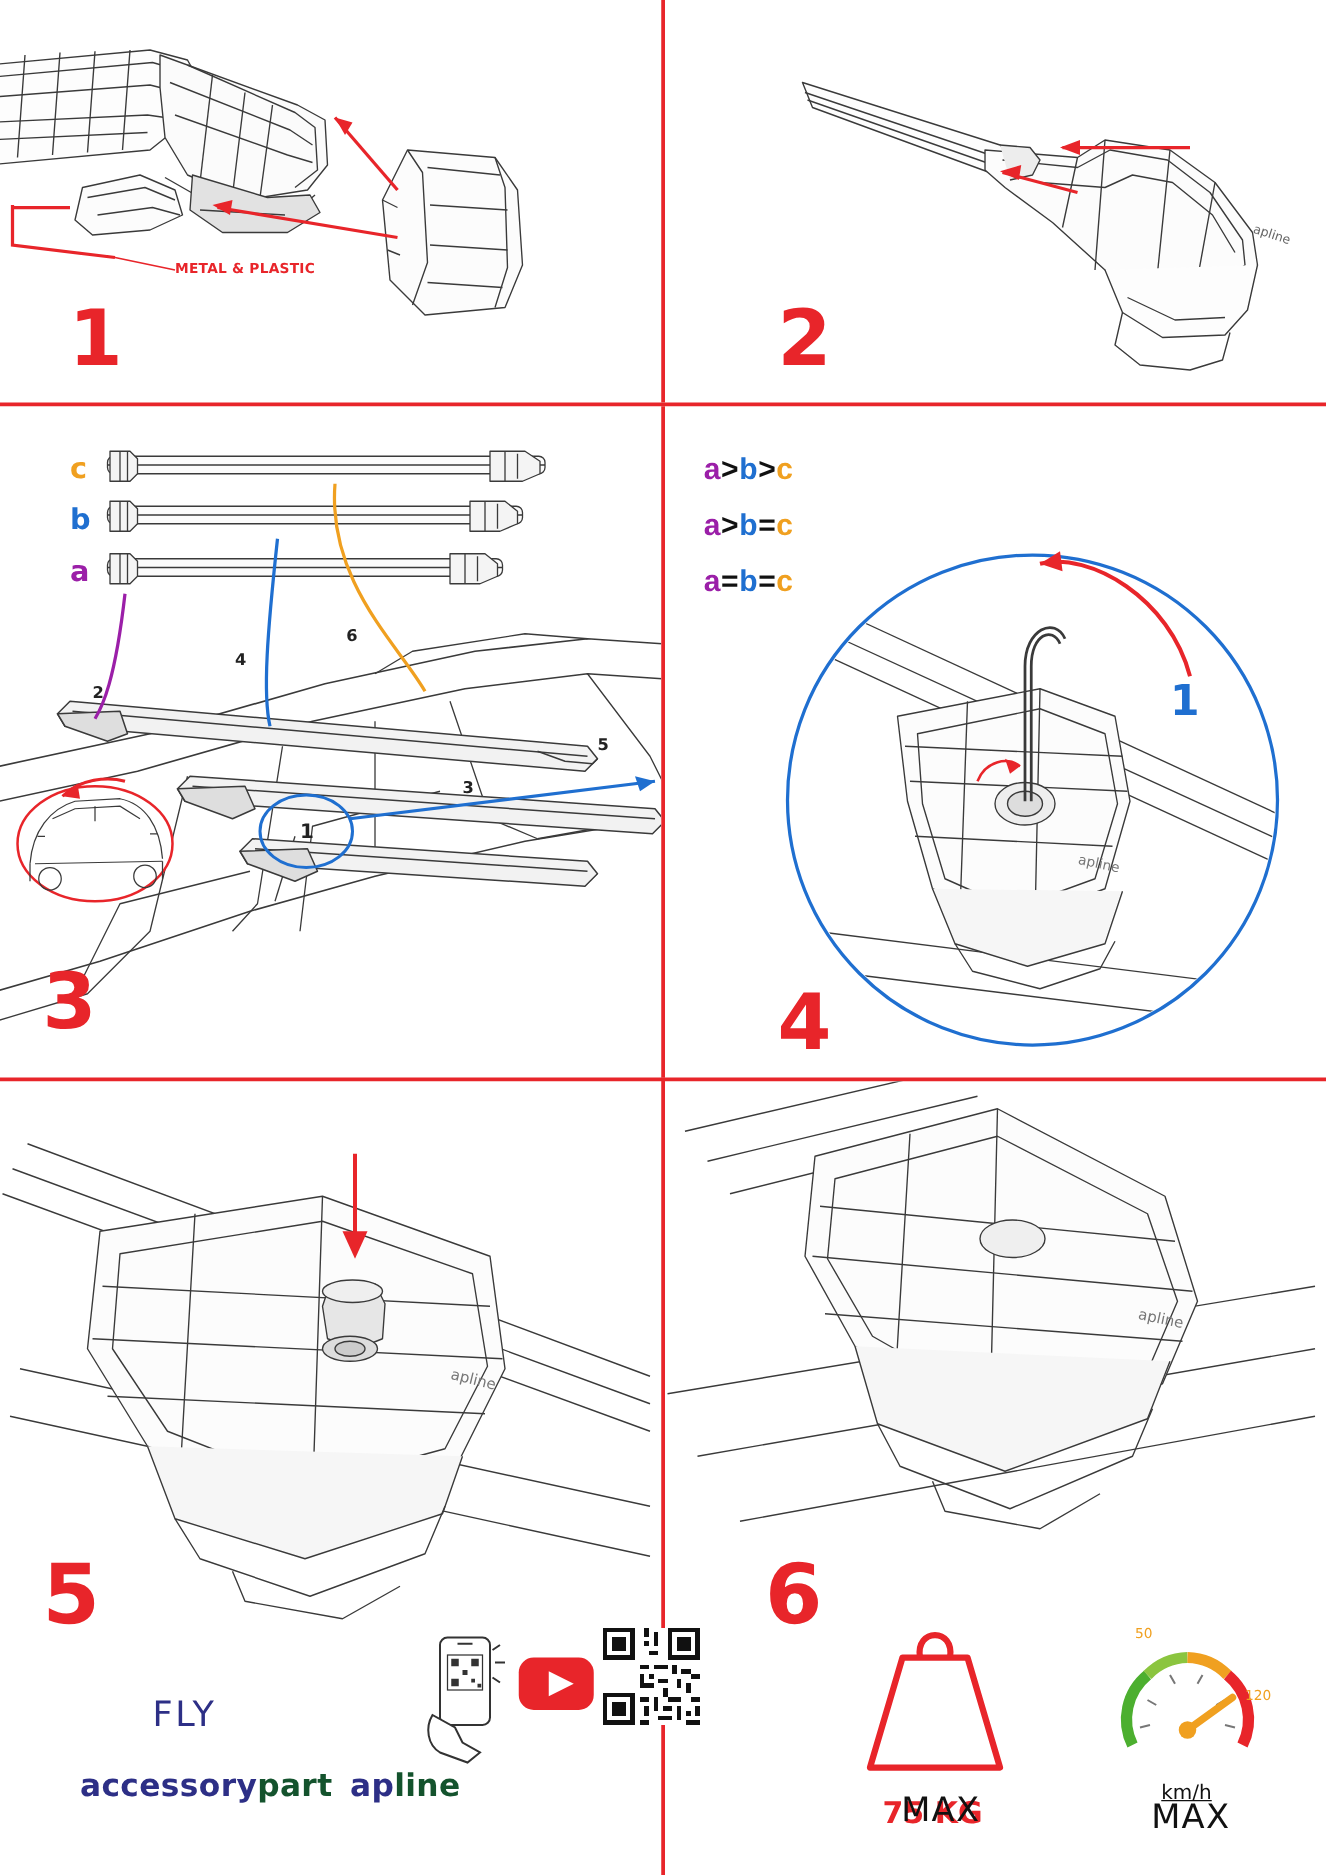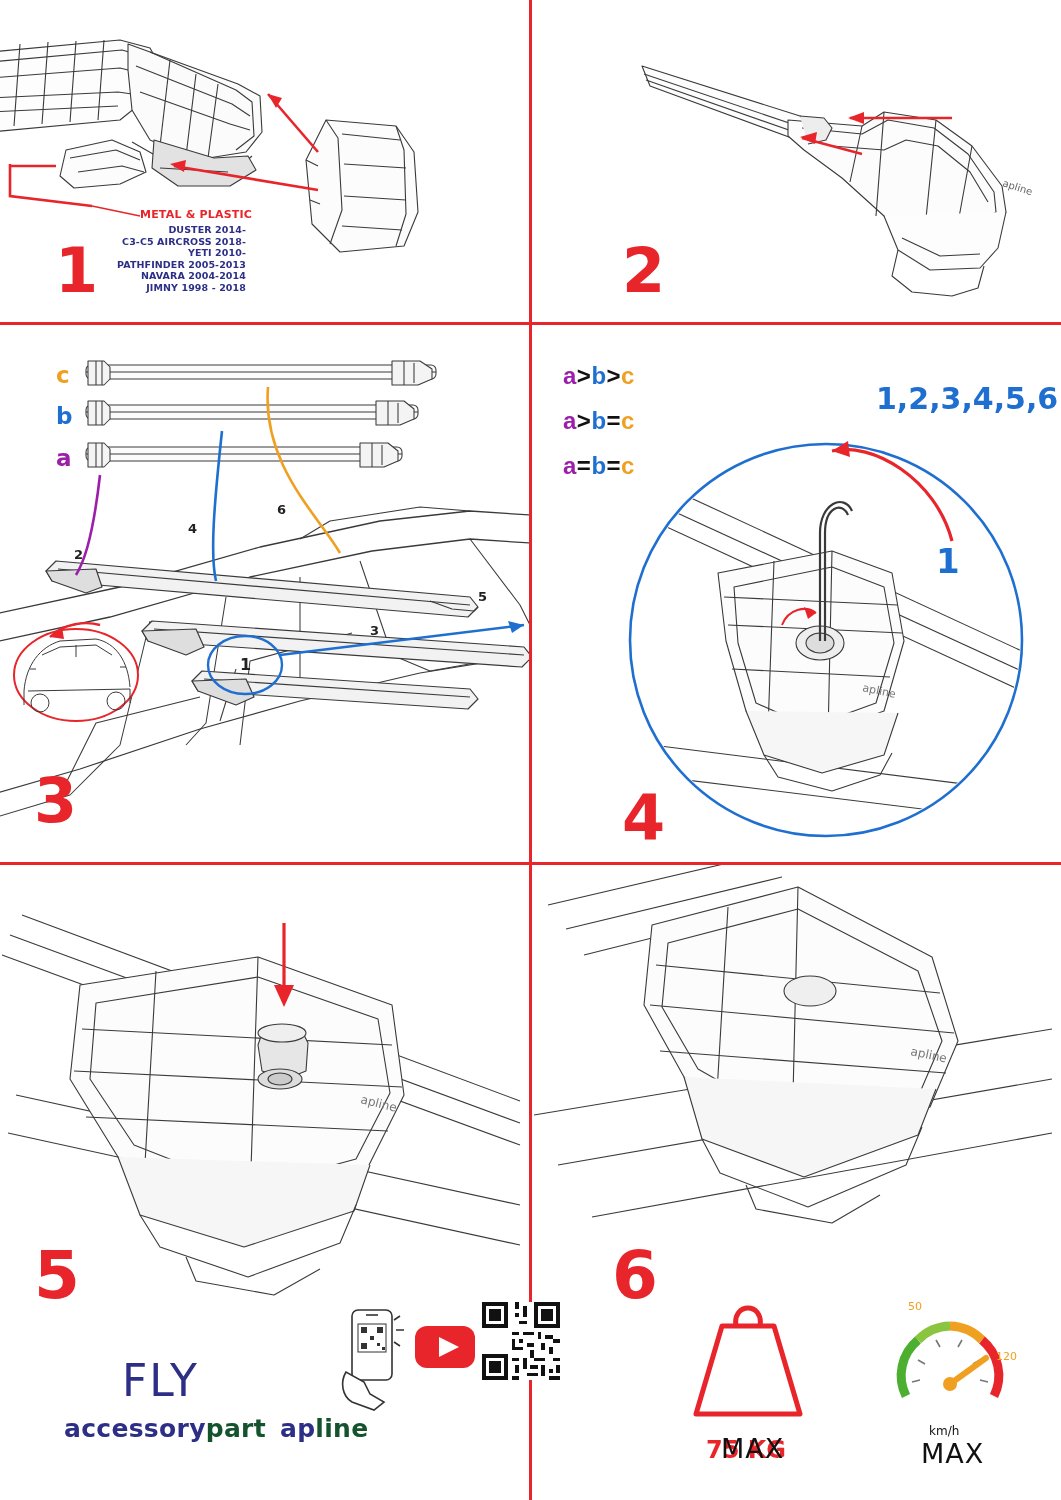--- a/index.html
+++ b/index.html
@@ -116,21 +116,21 @@
     font-size: 34px;
     font-weight: 700;
     font-family: "DejaVu Sans", sans-serif;
     color: #1f6fd0;
   }
 
   
   .fly {
     position: absolute;
     left: 122px; top: 1355px;
-    font-size: 44px;
+    font-size: 28px;
     font-weight: 400;
     letter-spacing: 2px;
     color: #2d2f86;
     font-family: "DejaVu Sans", sans-serif;
   }
   .brandline {
     position: absolute;
     left: 64px; top: 1414px;
     font-size: 25px;
     font-weight: 700;
@@ -151,23 +151,24 @@
   }
   .kgtext {
     position: absolute;
     font-size: 24px;
     font-weight: 700;
     color: #e8252a;
     font-family: "DejaVu Sans", sans-serif;
   }
   .kmh {
     position: absolute;
-    font-size: 12px;
+    font-size: 16px;
     color: #111;
     font-family: "DejaVu Sans", sans-serif;
+    text-decoration: underline;
   }
   .gaugenum {
     position: absolute;
     font-size: 11px;
     color: #f0a020;
     font-family: "DejaVu Sans", sans-serif;
   }
 </style>
 </head>
 <body>
@@ -221,28 +222,20 @@
       </g>
       <g fill="#e8252a">
         <polygon points="268,94 282,98 276,108"></polygon>
         <polygon points="170,164 186,160 184,172"></polygon>
       </g>
       <g stroke="#e8252a" stroke-width="1.4" fill="none">
         <path d="M92 206 L140 216"></path>
       </g>
     </svg>
     <div class="metalplastic">METAL &amp; PLASTIC</div>
-    <div class="carlist">
-      <div>DUSTER 2014-</div>
-      <div>C3-C5 AIRCROSS 2018-</div>
-      <div>YETI 2010-</div>
-      <div>PATHFINDER 2005-2013</div>
-      <div>NAVARA 2004-2014</div>
-      <div>JIMNY 1998 - 2018</div>
-    </div>
     <div class="stepnum" style="left:55px; top:240px;">1</div>
   </div>
 
   <div class="panel" style="left:532px; top:0; width:529px; height:322px;">
     <svg width="529" height="322" viewBox="0 0 529 322">
       <g fill="none" stroke="#3a3a3a" stroke-width="1.1" stroke-linejoin="round">
 
         <path d="M110 66 L268 116 L282 130 L276 144 L118 86 Z" fill="#fdfdfd"></path>
         <path d="M112 74 L272 128"></path>
         <path d="M114 80 L274 136"></path>
@@ -422,21 +415,20 @@
       <defs>
         <clipPath id="c4">
             <circle cx="294" cy="315" r="194"></circle>
           </clipPath>
       </defs>
     </svg>
     <div class="bignum-blue" style="left:404px; top:216px; color:#1f6fd0;">1</div>
     <div class="stepnum" style="left:90px; top:462px;">4</div>
   </div>
 
-  <div class="seq">1,2,3,4,5,6</div>
 
   <div class="panel" style="left:0; top:865px; width:529px; height:635px;">
     <svg width="529" height="450" viewBox="0 0 529 450">
       <g fill="none" stroke="#3a3a3a" stroke-width="1.1" stroke-linejoin="round">
         <path d="M10 70 L520 258"></path>
         <path d="M22 50 L520 236"></path>
         <path d="M2 90 L520 280"></path>
         <path d="M16 230 L520 340"></path>
         <path d="M8 268 L520 380"></path>
 

